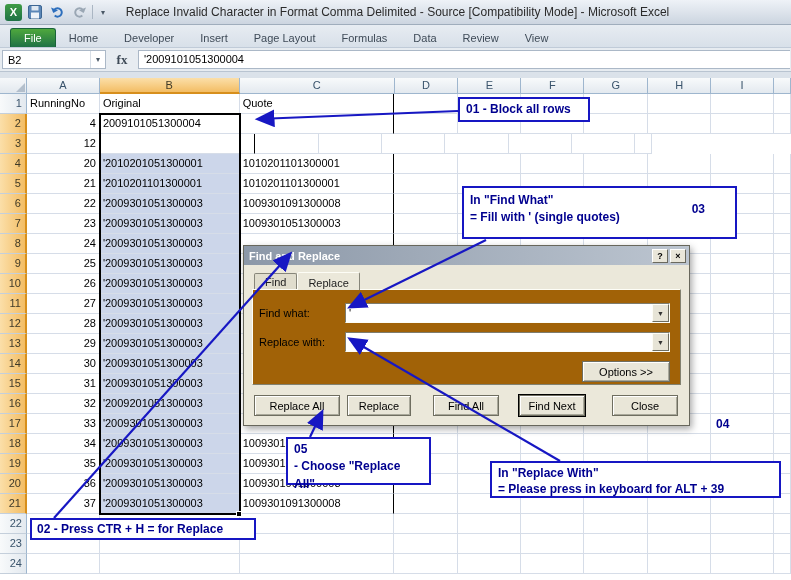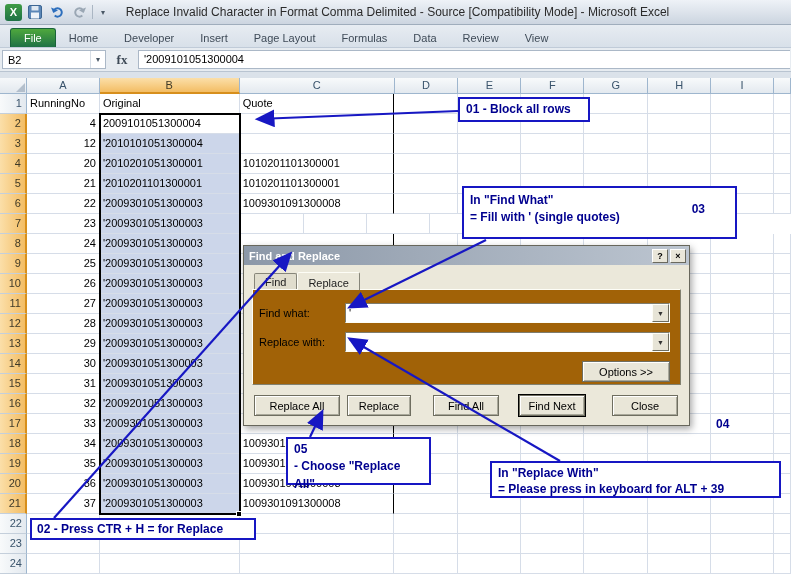--- a/index.html
+++ b/index.html
@@ -178,21 +178,20 @@
           <div class="cell" style="width: 63px;"></div>
           <div class="cell" style="width: 63px;"></div>
           <div class="cell" style="width: 64px;"></div>
           <div class="cell" style="width: 63px;"></div>
           <div class="cell" style="width: 63px;"></div>
           <div class="cell" style="width: 17px;"></div>
         </div>
         <div class="grow">
           <div class="rh sel">3</div>
           <div class="cell num" style="width: 73px;">12</div>
-          <div class="cell selb" style="width: 140px;">'2010101051300004</div>
           <div class="cell cborder" style="width: 155px;"></div>
           <div class="cell" style="width: 64px;"></div>
           <div class="cell" style="width: 63px;"></div>
           <div class="cell" style="width: 63px;"></div>
           <div class="cell" style="width: 64px;"></div>
           <div class="cell" style="width: 63px;"></div>
           <div class="cell" style="width: 63px;"></div>
           <div class="cell" style="width: 17px;"></div>
         </div>
         <div class="grow">
@@ -231,20 +230,21 @@
           <div class="cell" style="width: 63px;"></div>
           <div class="cell" style="width: 64px;"></div>
           <div class="cell" style="width: 63px;"></div>
           <div class="cell" style="width: 63px;"></div>
           <div class="cell" style="width: 17px;"></div>
         </div>
         <div class="grow">
           <div class="rh sel">7</div>
           <div class="cell num" style="width: 73px;">23</div>
           <div class="cell selb" style="width: 140px;">'2009301051300003</div>
+          <div class="cell cborder" style="width: 155px;">1009301051300003</div>
           <div class="cell" style="width: 64px;"></div>
           <div class="cell" style="width: 63px;"></div>
           <div class="cell" style="width: 63px;"></div>
           <div class="cell" style="width: 64px;"></div>
           <div class="cell" style="width: 63px;"></div>
           <div class="cell" style="width: 63px;"></div>
           <div class="cell" style="width: 17px;"></div>
         </div>
         <div class="grow">
           <div class="rh sel">8</div>

